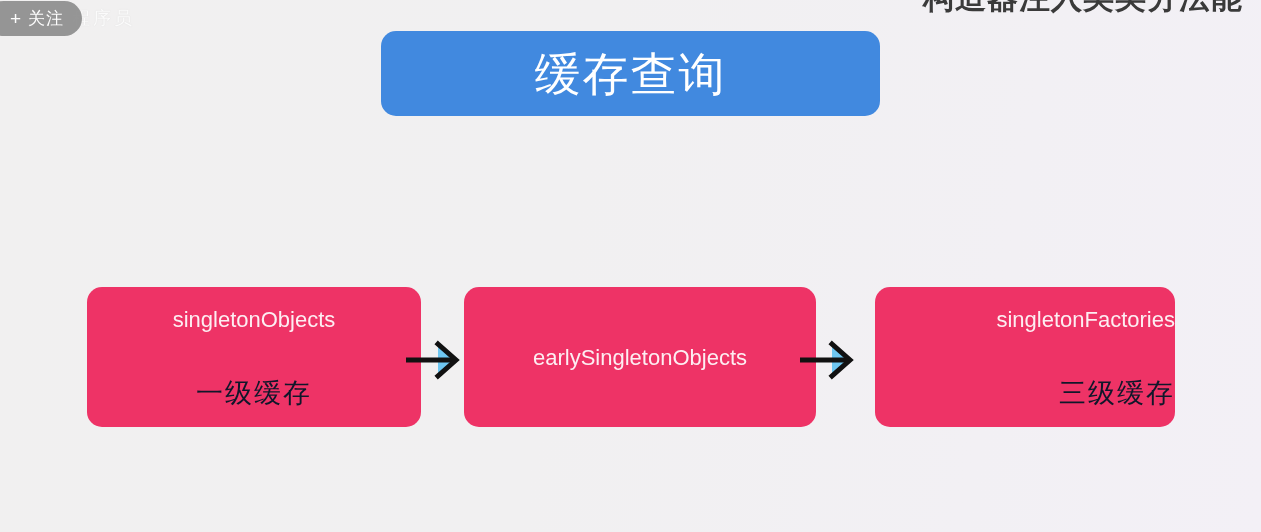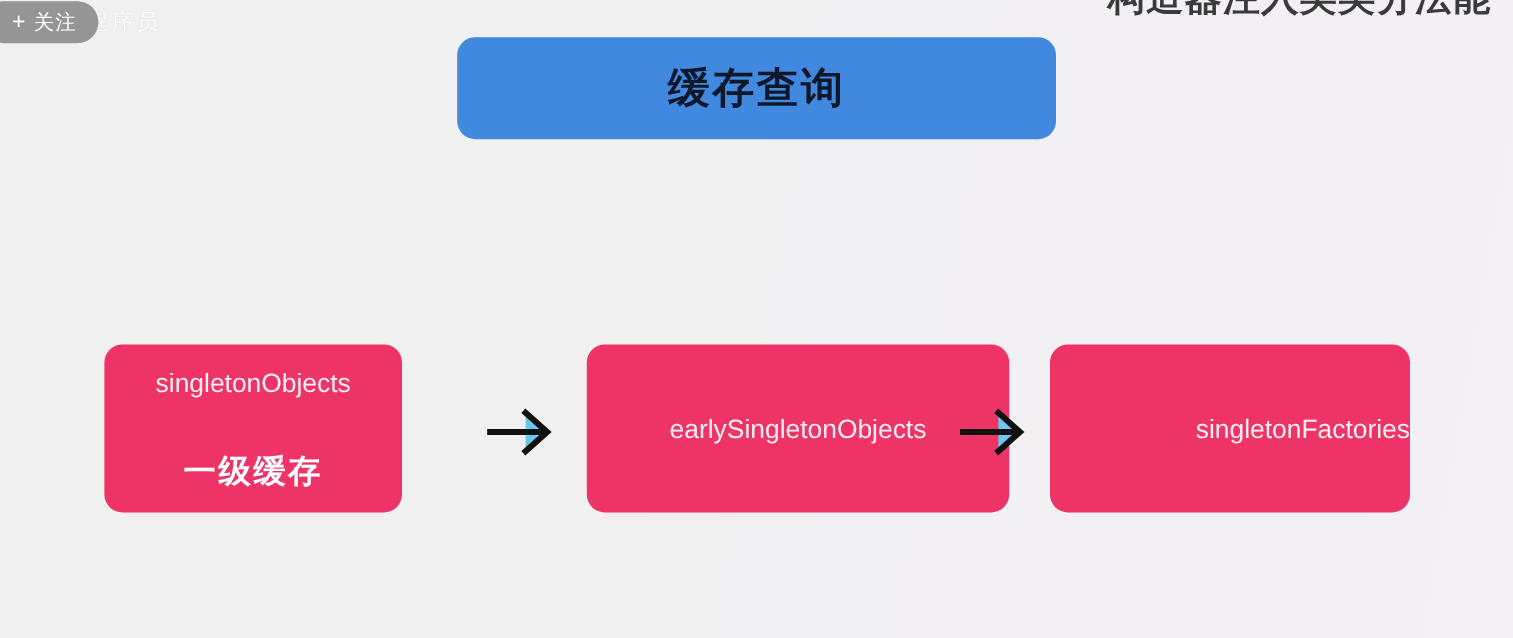--- a/index.html
+++ b/index.html
@@ -88,23 +88,23 @@
     width: 499px;
     height: 85px;
     border-radius: 15px;
     background: #4189df;
     display: flex;
     align-items: center;
     justify-content: center;
     z-index: 2;
   }
   .header-box-label {
-    color: #0f172a;
-    font-size: 35px;
-    font-weight: 700;
+    color: #ffffff;
+    font-size: 46px;
+    font-weight: 400;
     letter-spacing: 2px;
     line-height: 1;
   }
 
   .cache-row {
     position: absolute;
     left: 0;
     top: 287px;
     width: 1261px;
     height: 140px;
@@ -117,36 +117,36 @@
     height: 140px;
     border-radius: 15px;
     background: #ee3366;
     display: flex;
     flex-direction: column;
     align-items: center;
     justify-content: center;
     box-sizing: border-box;
     padding-bottom: 2px;
   }
-  .cache-box.b1 { left: 87px;  width: 248px; }
-  .cache-box.b2 { left: 489px; width: 352px; }
+  .cache-box.b1 { left: 87px;  width: 334px; }
+  .cache-box.b2 { left: 464px; width: 352px; }
   .cache-box.b3 { left: 875px; width: 300px; align-items: flex-end; }
 
   .cache-en {
     color: #fdeef2;
     font-size: 22px;
     font-weight: 400;
     letter-spacing: 0px;
     line-height: 1;
     margin-top: 4px;
   }
   .cache-cn {
-    color: #ffffff;
+    color: #0f172a;
     font-size: 27px;
-    font-weight: 700;
+    font-weight: 400;
     letter-spacing: 2px;
     line-height: 1;
     margin-top: 49px;
   }
 
   
   .arrow {
     position: absolute;
     top: 338px;
     width: 62px;
@@ -181,20 +181,21 @@
       <span class="cache-en">singletonObjects</span>
       <span class="cache-cn">一级缓存</span>
     </div>
 
     <div class="cache-box b2">
       <span class="cache-en">earlySingletonObjects</span>
     </div>
 
     <div class="cache-box b3">
       <span class="cache-en">singletonFactories</span>
+      <span class="cache-cn">三级缓存</span>
     </div>
 
   </div>
 
   <div class="arrow a1">
     <svg width="62" height="44" viewBox="0 0 62 44" xmlns="http://www.w3.org/2000/svg">
       <path d="M34 8 L34 36 L52 22 Z" fill="#6ec6f0"></path>
       <line x1="2" y1="22" x2="50" y2="22" stroke="#111111" stroke-width="5"></line>
       <polyline points="34,6 52,22 34,38" fill="none" stroke="#111111" stroke-width="5" stroke-linecap="square" stroke-linejoin="miter"></polyline>
     </svg>

